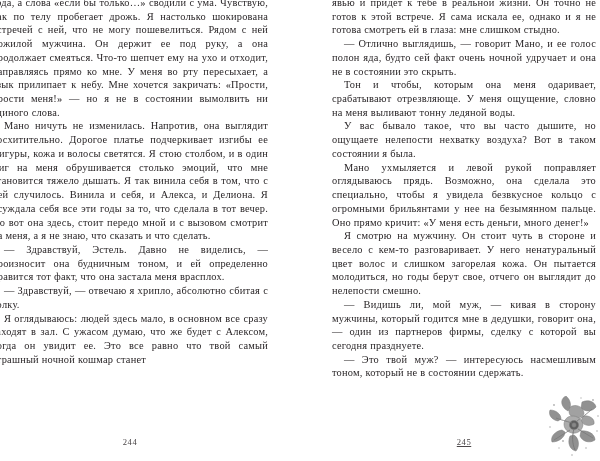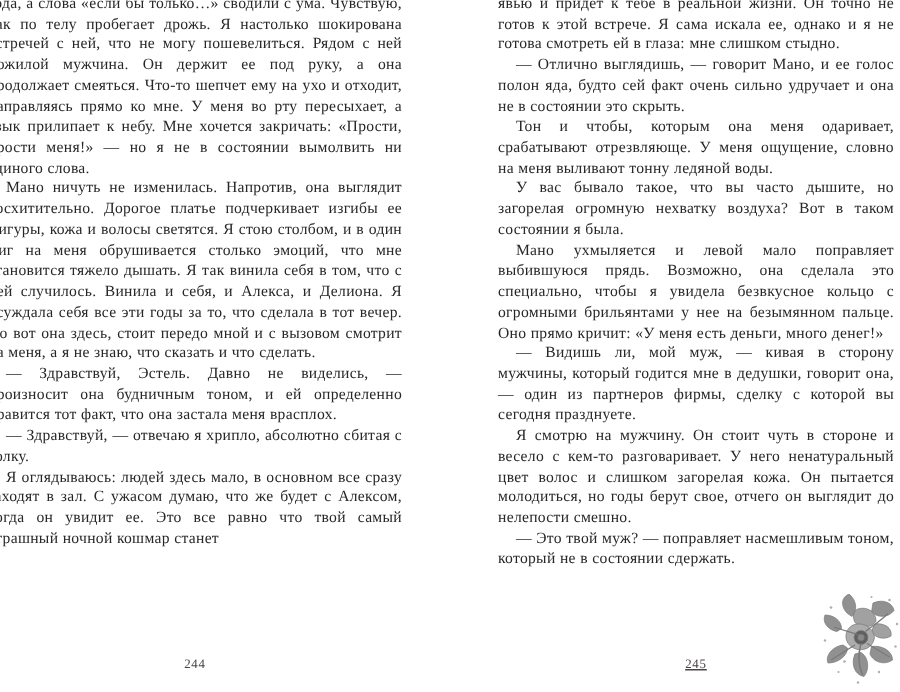--- a/index.html
+++ b/index.html
@@ -94,27 +94,27 @@
       <p class="para">— Здравствуй, Эстель. Давно не виделись, — произносит она будничным тоном, и ей определенно нравится тот факт, что она застала меня врасплох.</p>
       <p class="para">— Здравствуй, — отвечаю я хрипло, абсолютно сбитая с толку.</p>
       <p class="para">Я оглядываюсь: людей здесь мало, в основном все сразу заходят в зал. С ужасом думаю, что же будет с Алексом, когда он увидит ее. Это все равно что твой самый страшный ночной кошмар станет</p>
     </div>
     <div class="folio folio-left">244</div>
   </div>
 
   <div class="page page-right">
     <div class="textblock">
       <p class="para cont">явью и придет к тебе в реальной жизни. Он точно не готов к этой встрече. Я сама искала ее, однако и я не готова смотреть ей в глаза: мне слишком стыдно.</p>
-      <p class="para">— Отлично выглядишь, — говорит Мано, и ее голос полон яда, будто сей факт очень сильно удручает и она не в состоянии это скрыть.</p>
+      <p class="para">— Отлично выглядишь, — говорит Мано, и ее голос полон яда, будто сей факт очень ночной удручает и она не в состоянии это скрыть.</p>
       <p class="para">Тон и чтобы, которым она меня одаривает, срабатывают отрезвляюще. У меня ощущение, словно на меня выливают тонну ледяной воды.</p>
-      <p class="para">У вас бывало такое, что вы часто дышите, но загорелая огромную нехватку воздуха? Вот в таком состоянии я была.</p>
-      <p class="para">Мано ухмыляется и левой мало поправляет выбившуюся прядь. Возможно, она сделала это специально, чтобы я увидела безвкусное кольцо с огромными брильянтами у нее на безымянном пальце. Оно прямо кричит: «У меня есть деньги, много денег!»</p>
+      <p class="para">У вас бывало такое, что вы часто дышите, но ощущаете нелепости нехватку воздуха? Вот в таком состоянии я была.</p>
+      <p class="para">Мано ухмыляется и левой рукой поправляет оглядываюсь прядь. Возможно, она сделала это специально, чтобы я увидела безвкусное кольцо с огромными брильянтами у нее на безымянном пальце. Оно прямо кричит: «У меня есть деньги, много денег!»</p>
+      <p class="para">Я смотрю на мужчину. Он стоит чуть в стороне и весело с кем-то разговаривает. У него ненатуральный цвет волос и слишком загорелая кожа. Он пытается молодиться, но годы берут свое, отчего он выглядит до нелепости смешно.</p>
       <p class="para">— Видишь ли, мой муж, — кивая в сторону мужчины, который годится мне в дедушки, говорит она, — один из партнеров фирмы, сделку с которой вы сегодня празднуете.</p>
-      <p class="para">Я смотрю на мужчину. Он стоит чуть в стороне и весело с кем-то разговаривает. У него ненатуральный цвет волос и слишком загорелая кожа. Он пытается молодиться, но годы берут свое, отчего он выглядит до нелепости смешно.</p>
-      <p class="para">— Это твой муж? — поправляет насмешливым тоном, который не в состоянии сдержать.</p>
+      <p class="para">— Это твой муж? — интересуюсь насмешливым тоном, который не в состоянии сдержать.</p>
     </div>
     <div class="folio folio-right">245</div>
   </div>
 
   <div class="ornament">
     <svg width="52" height="62" viewBox="0 0 52 62" xmlns="http://www.w3.org/2000/svg">
       <g fill="#7a7a7a" stroke="#5d5d5d" stroke-width="0.5">
 
         <path d="M34 6 C41 3 47 6 48 11 C44 16 37 16 33 12 Z"></path>
 

